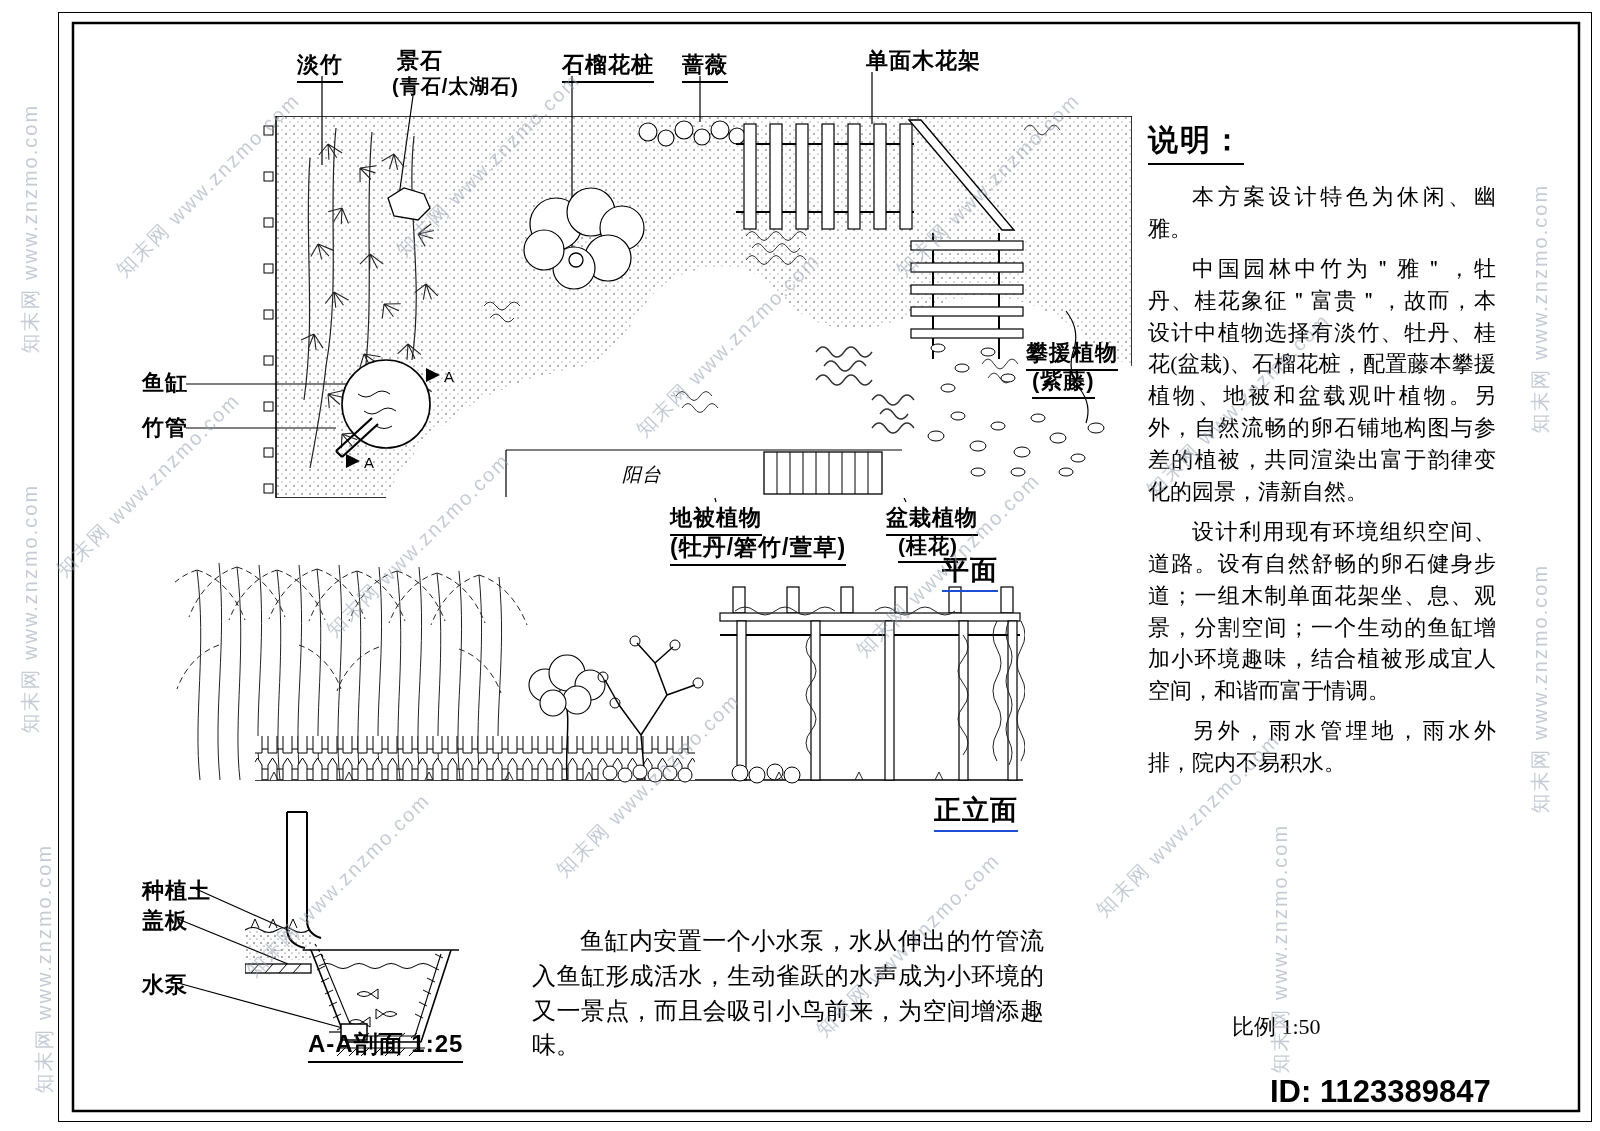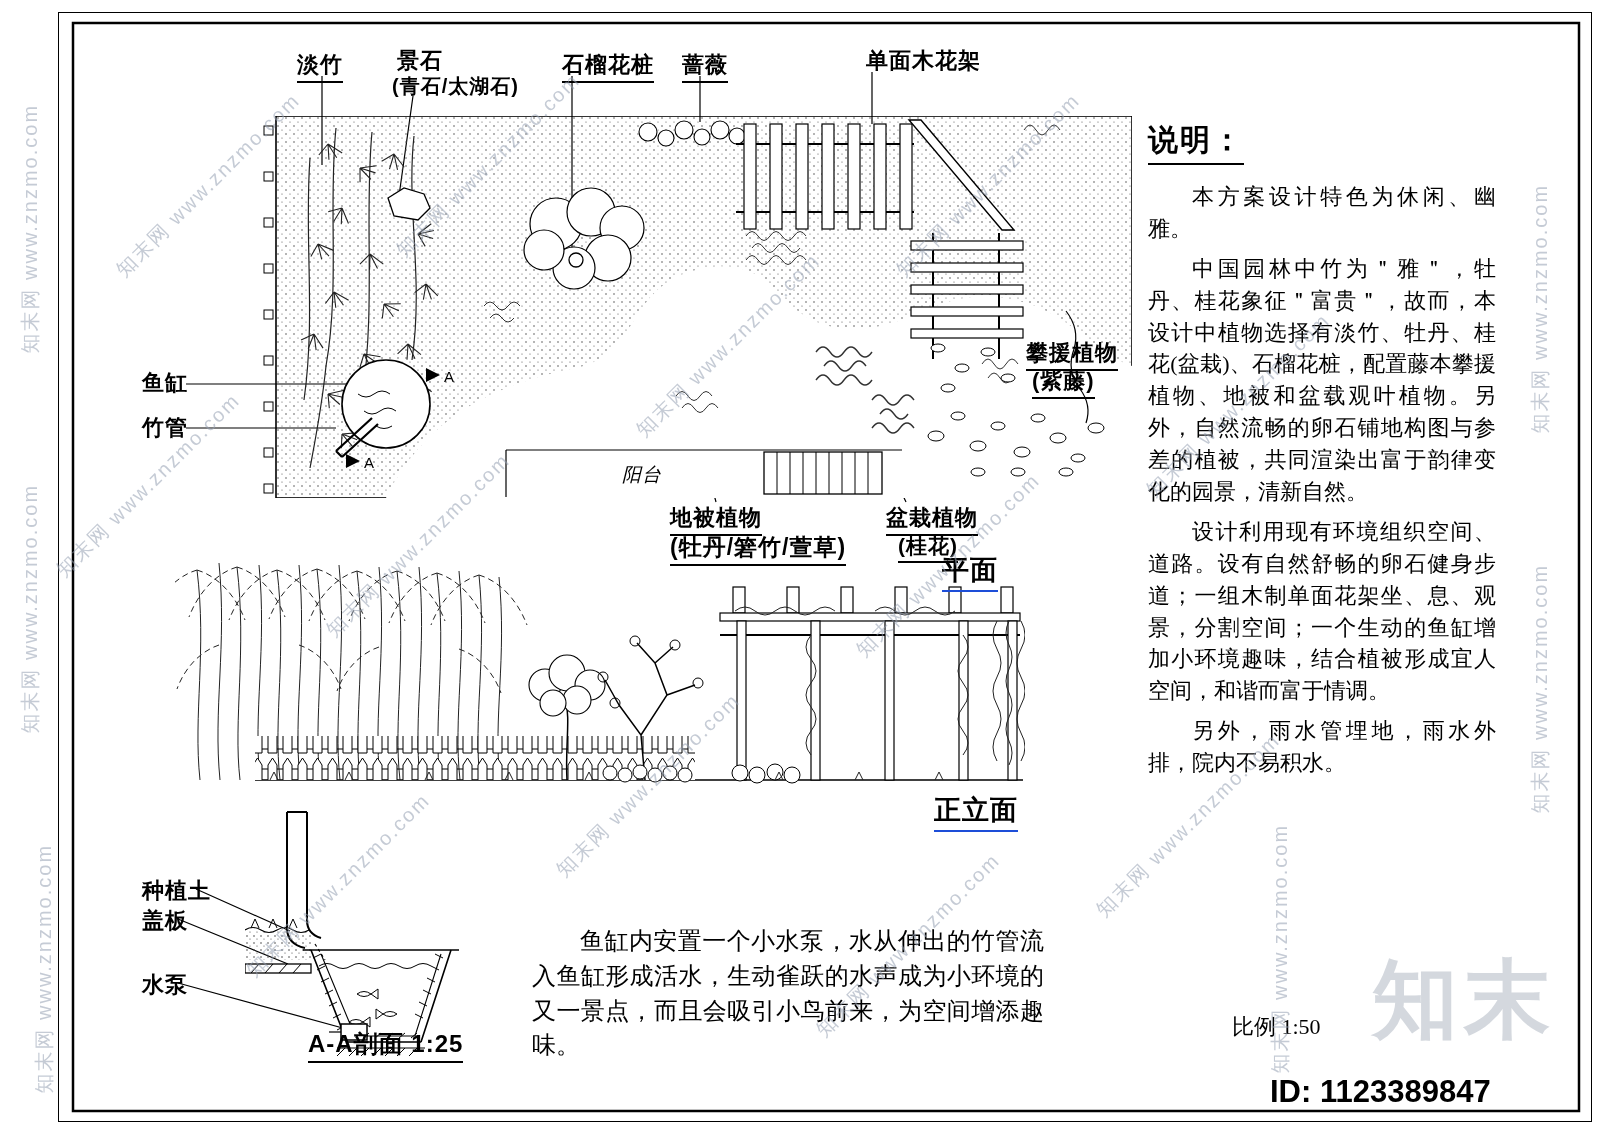--- a/index.html
+++ b/index.html
@@ -378,15 +378,14 @@
   <span class="wm" style="left:640px;top:420px;transform:rotate(-45deg);">知末网 www.znzmo.com</span>
   <span class="wm" style="left:560px;top:860px;transform:rotate(-45deg);">知末网 www.znzmo.com</span>
   <span class="wm" style="left:900px;top:260px;transform:rotate(-45deg);">知末网 www.znzmo.com</span>
   <span class="wm" style="left:860px;top:640px;transform:rotate(-45deg);">知末网 www.znzmo.com</span>
   <span class="wm" style="left:820px;top:1020px;transform:rotate(-45deg);">知末网 www.znzmo.com</span>
   <span class="wm" style="left:1150px;top:480px;transform:rotate(-45deg);">知末网 www.znzmo.com</span>
   <span class="wm" style="left:1100px;top:900px;transform:rotate(-45deg);">知末网 www.znzmo.com</span>
   <span class="wm" style="left:1540px;top:420px;transform:rotate(-90deg);">知末网 www.znzmo.com</span>
   <span class="wm" style="left:1540px;top:800px;transform:rotate(-90deg);">知末网 www.znzmo.com</span>
   <span class="wm" style="left:1280px;top:1060px;transform:rotate(-90deg);">知末网 www.znzmo.com</span>
-  <span class="wm-logo">知末</span>
 
 </div>
 
 </body></html>

